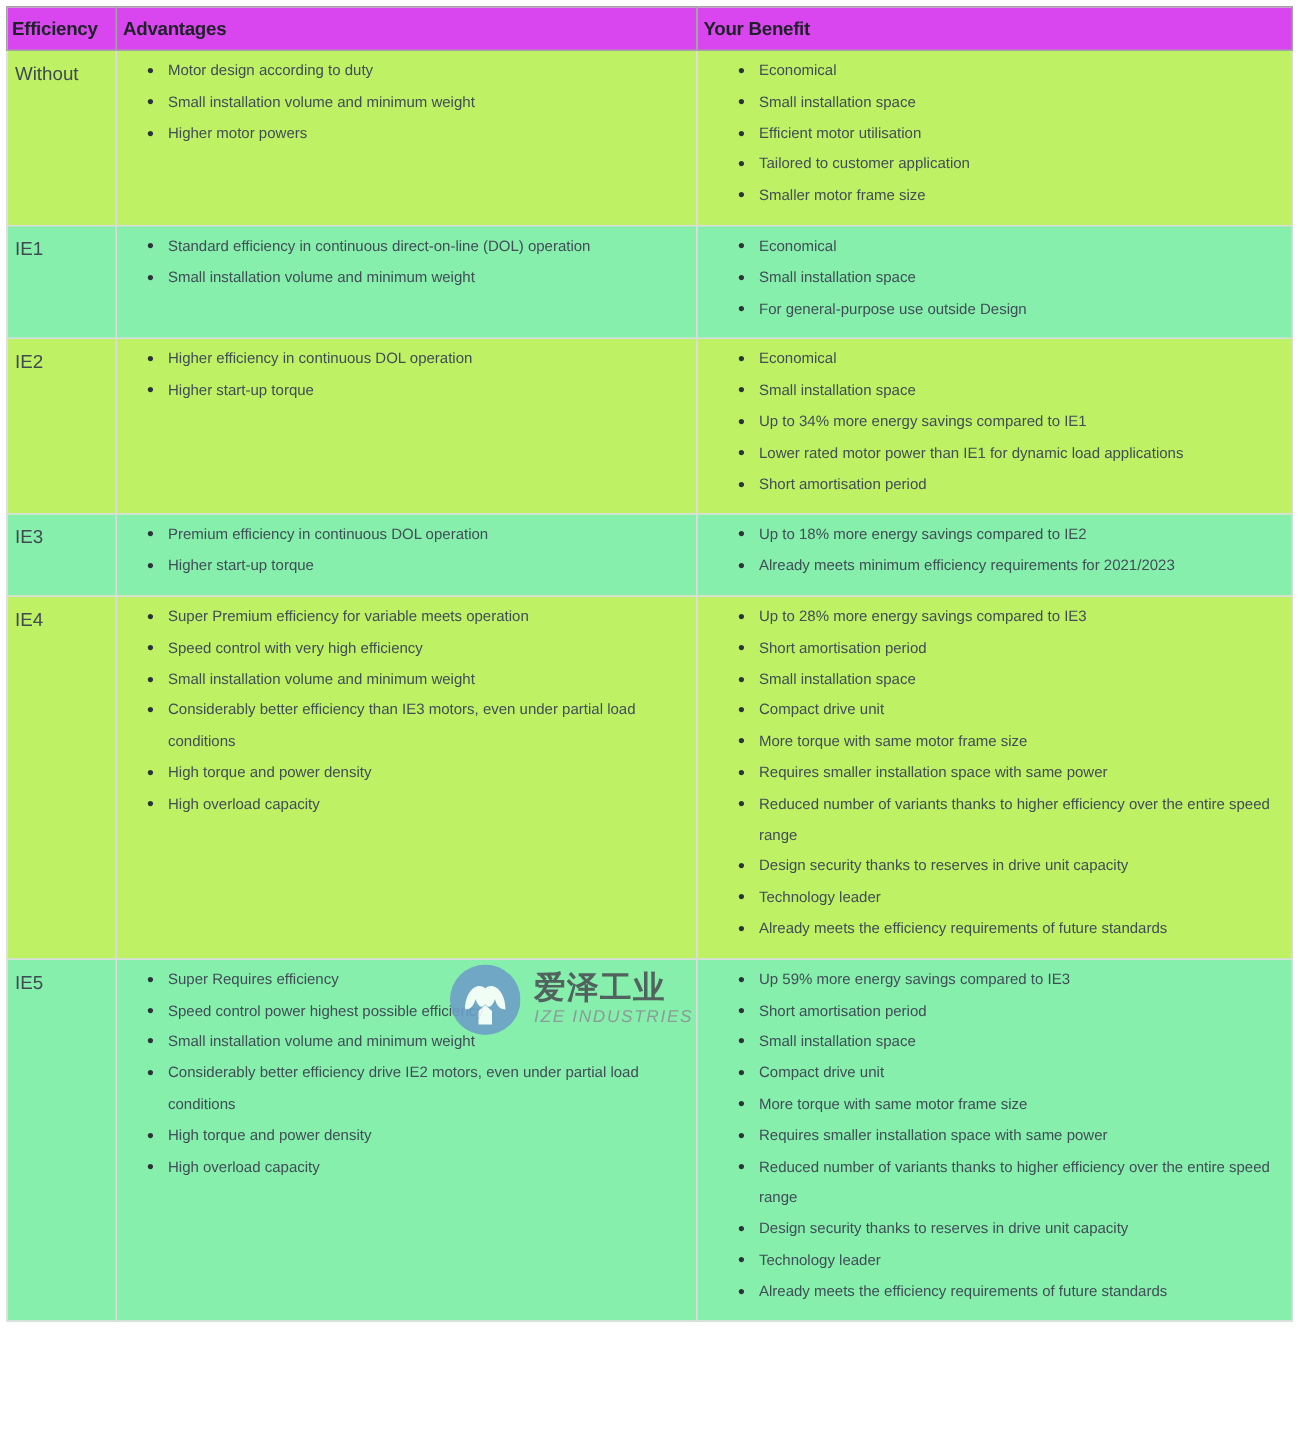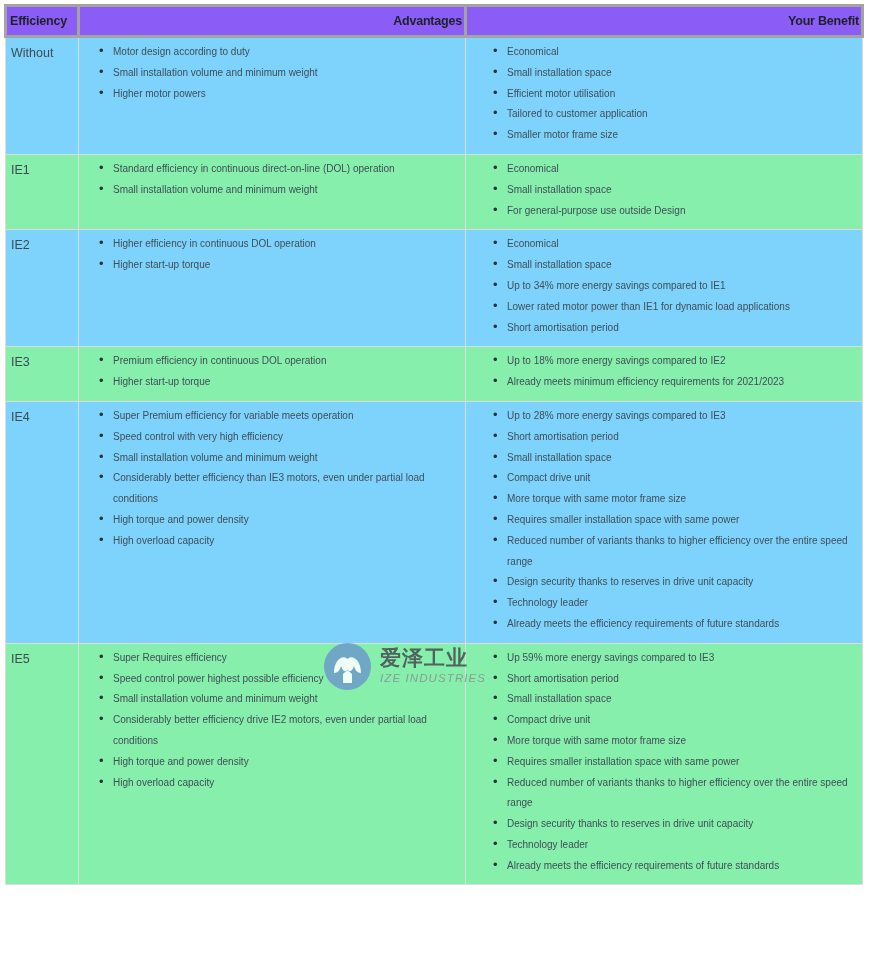--- a/index.html
+++ b/index.html
@@ -24,43 +24,43 @@
     border-collapse: collapse;
     table-layout: fixed;
     border: 1px solid #d8d8d8;
     background: #ffffff;
   }
   table.eff-table col.c-eff   { width: 73px; }
   table.eff-table col.c-adv   { width: 387px; }
   table.eff-table col.c-ben   { width: 397px; }
 
   thead th {
-    background: #8b5cf6;
-    border: 3px solid #a3a3a3;
+    background: #d946ef;
+    border: 1px solid #a3a3a3;
     text-align: left;
     vertical-align: top;
     font-size: 12.5px;
     font-weight: bold;
     color: #1d2227;
     padding: 6px 2px 6px 3px;
     line-height: 16px;
     letter-spacing: -0.2px;
     white-space: nowrap;
   }
-  thead th.th-adv { padding-left: 4px; text-align: right; }
-  thead th.th-ben { padding-left: 4px; text-align: right; }
+  thead th.th-adv { padding-left: 4px; }
+  thead th.th-ben { padding-left: 4px; }
 
   tbody td {
     border: 1px solid #dcdcdc;
     vertical-align: top;
     font-size: 12.5px;
     color: #414d57;
     padding: 0;
   }
-  tbody tr.row-white > td { background: #7dd3fc; margin-top: 20px; }
+  tbody tr.row-white > td { background: #bef264; margin-top: 20px; }
   tbody tr.row-gray  > td { background: #86efac; }
 
   td.cell-eff {
     padding: 7px 3px 8px 5px;
     line-height: 16px;
     color: #3f4a53;
     font-size: 12.5px;
   }
   td.cell-list { padding: 4px 6px 8px 0; }
 
@@ -83,21 +83,21 @@
     left: -14px;
     top: -1px;
     font-size: 13px;
     color: #2b3238;
     line-height: 20.8px;
   }
   td.cell-ben ul.bullets { padding-left: 41px; }
 
   .watermark {
     position: absolute;
-    left: 320px;
+    left: 296px;
     top: 632px;
     width: 176px;
     height: 60px;
     pointer-events: none;
     opacity: 0.88;
     display: flex;
     align-items: center;
   }
   .wm-logo {
     width: 47px;

